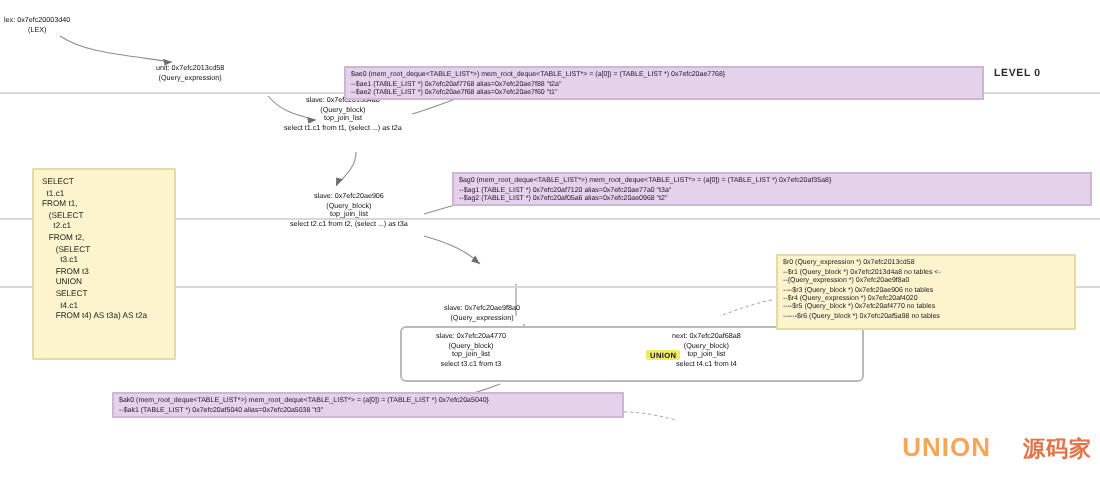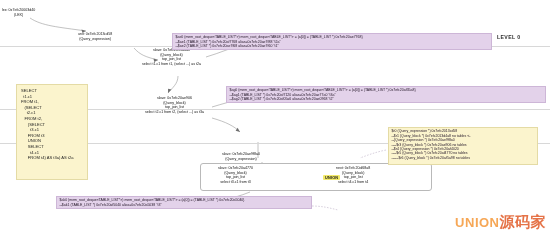--- a/index.html
+++ b/index.html
@@ -96,21 +96,21 @@
   svg.wires polygon{fill:#6f6f6f;}
   svg.wires .dash{stroke:#b0a0bb;stroke-width:.5px;stroke-dasharray:1.6 1.4;}
 
   
   .wm{
     position:absolute;right:4px;bottom:1px;
     font-size:13px;font-weight:bold;
     color:rgba(245,152,56,.85);
     letter-spacing:.5px;white-space:nowrap;
   }
-  .wm .cn{color:rgba(225,90,40,.85);font-size:15px;}
+  .wm .cn{color:rgba(225,90,40,.85);font-size:11px;margin-left:16px;}
 </style>
 </head>
 <body>
 
 <div id="stage">
 
   <svg class="wires" viewBox="0 0 550 233">
 
     <path d="M 30 18 C 42 26, 58 27, 86 31"></path>
     <polygon points="86,31 81.5,29.4 82.4,32.8"></polygon>

